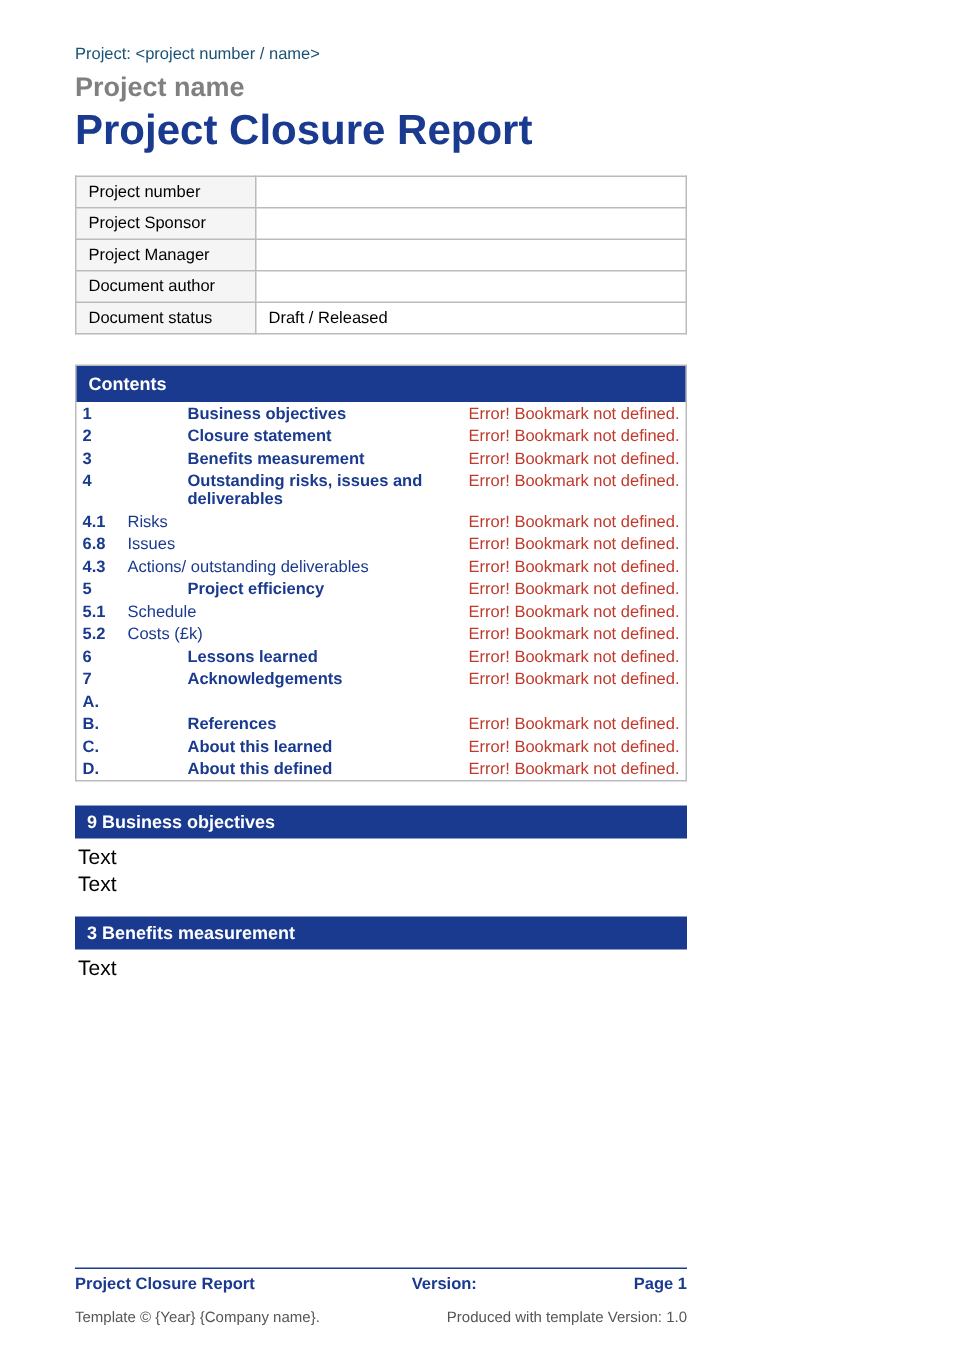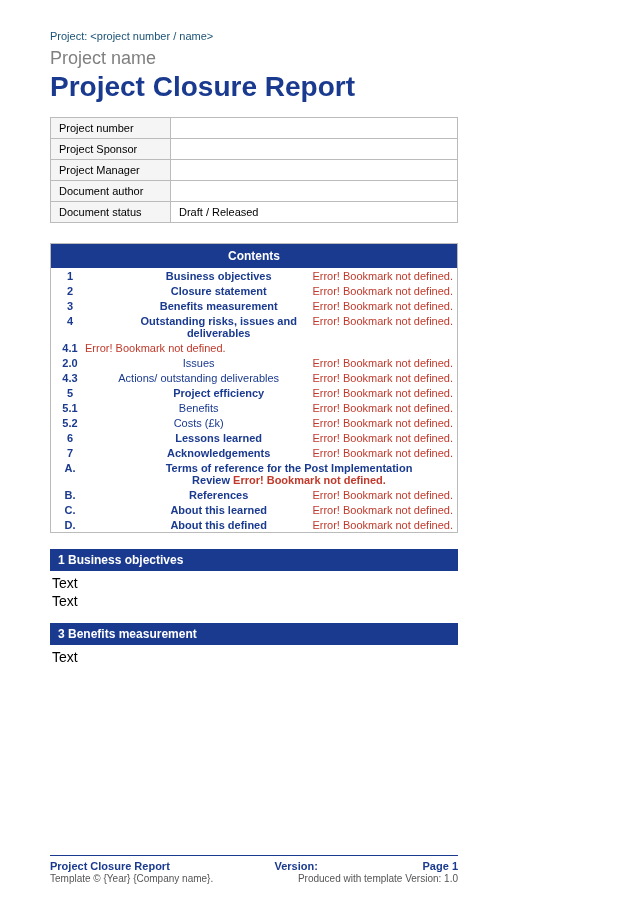--- a/index.html
+++ b/index.html
@@ -18,21 +18,21 @@
       position: relative;
     }
     .project-ref {
       color: #1a5276;
       font-size: 11px;
       margin-bottom: 6px;
     }
     .project-name {
       color: #808080;
       font-size: 18px;
-      font-weight: normal;
+      font-weight: bold;
       margin-bottom: 2px;
     }
     .report-title {
       color: #1a3a8f;
       font-size: 28px;
       font-weight: bold;
       margin-bottom: 14px;
     }
     .info-table {
       width: 100%;
@@ -85,27 +85,26 @@
       justify-content: space-between;
       font-size: 11px;
       color: #1a3a8f;
       font-weight: bold;
     }
     .footer-row2 {
       display: flex;
       justify-content: space-between;
       font-size: 10px;
       color: #555;
-      margin-top: 1px;
+      margin-top: 11px;
       gap: 28px;
     }
     .contents-block {
       border: 1px solid #bbb;
       margin-bottom: 16px;
-      text-align: center;
     }
     .toc-row {
       display: flex;
       width: 100%;
       padding: 1.5px 4px;
     }
     .toc-num { width: 30px; font-weight: bold; color: #1a3a8f; font-size: 11px; flex-shrink: 0; }
     .toc-label { flex: 1; color: #1a3a8f; font-size: 11px; }
     .toc-label.bold { font-weight: bold; padding-left: 40px; }
     .toc-error { color: #c0392b; font-size: 11px; white-space: nowrap; }
@@ -162,81 +161,81 @@
           <span class="toc-label bold">Benefits measurement</span>
           <span class="toc-error">Error! Bookmark not defined.</span>
         </div>
         <div class="toc-row">
           <span class="toc-num">4</span>
           <span class="toc-label bold">Outstanding risks, issues and deliverables</span>
           <span class="toc-error">Error! Bookmark not defined.</span>
         </div>
         <div class="toc-row">
           <span class="toc-num">4.1</span>
-          <span class="toc-error">Error! Bookmark not defined.</span>
-        </div>
-        <div class="toc-row">
-          <span class="toc-num">2.0</span>
+          <span class="toc-label">Risks</span>
+          <span class="toc-error">Error! Bookmark not defined.</span>
+        </div>
+        <div class="toc-row">
+          <span class="toc-num">6.8</span>
           <span class="toc-label">Issues</span>
           <span class="toc-error">Error! Bookmark not defined.</span>
         </div>
         <div class="toc-row">
           <span class="toc-num">4.3</span>
           <span class="toc-label">Actions/ outstanding deliverables</span>
           <span class="toc-error">Error! Bookmark not defined.</span>
         </div>
         <div class="toc-row">
           <span class="toc-num">5</span>
           <span class="toc-label bold">Project efficiency</span>
           <span class="toc-error">Error! Bookmark not defined.</span>
         </div>
         <div class="toc-row">
           <span class="toc-num">5.1</span>
-          <span class="toc-label">Benefits</span>
+          <span class="toc-label">Schedule</span>
           <span class="toc-error">Error! Bookmark not defined.</span>
         </div>
         <div class="toc-row">
           <span class="toc-num">5.2</span>
           <span class="toc-label">Costs (£k)</span>
           <span class="toc-error">Error! Bookmark not defined.</span>
         </div>
         <div class="toc-row">
           <span class="toc-num">6</span>
           <span class="toc-label bold">Lessons learned</span>
           <span class="toc-error">Error! Bookmark not defined.</span>
         </div>
         <div class="toc-row">
           <span class="toc-num">7</span>
           <span class="toc-label bold">Acknowledgements</span>
           <span class="toc-error">Error! Bookmark not defined.</span>
         </div>
         <div class="toc-row">
           <span class="toc-num">A.</span>
-          <span class="toc-label bold" style="display: inline;">Terms of reference for the Post Implementation Review<span class="toc-error"> Error! Bookmark not defined.</span></span>
         </div>
         <div class="toc-row">
           <span class="toc-num">B.</span>
           <span class="toc-label bold">References</span>
           <span class="toc-error">Error! Bookmark not defined.</span>
         </div>
         <div class="toc-row">
           <span class="toc-num">C.</span>
           <span class="toc-label bold">About this learned</span>
           <span class="toc-error">Error! Bookmark not defined.</span>
         </div>
         <div class="toc-row">
           <span class="toc-num">D.</span>
           <span class="toc-label bold">About this defined</span>
           <span class="toc-error">Error! Bookmark not defined.</span>
         </div>
       </div>
   </div>
 
   <div id="sections-container">
-      <div class="section-header">1  Business objectives</div>
+      <div class="section-header">9  Business objectives</div>
       <div class="section-text">Text</div>
       <div class="section-text">Text</div>
       <div class="section-header">3  Benefits measurement</div>
       <div class="section-text">Text</div>
     </div>
 
   <div class="footer">
     <div class="footer-row1">
       <span>Project Closure Report</span>
       <span>Version:</span>

